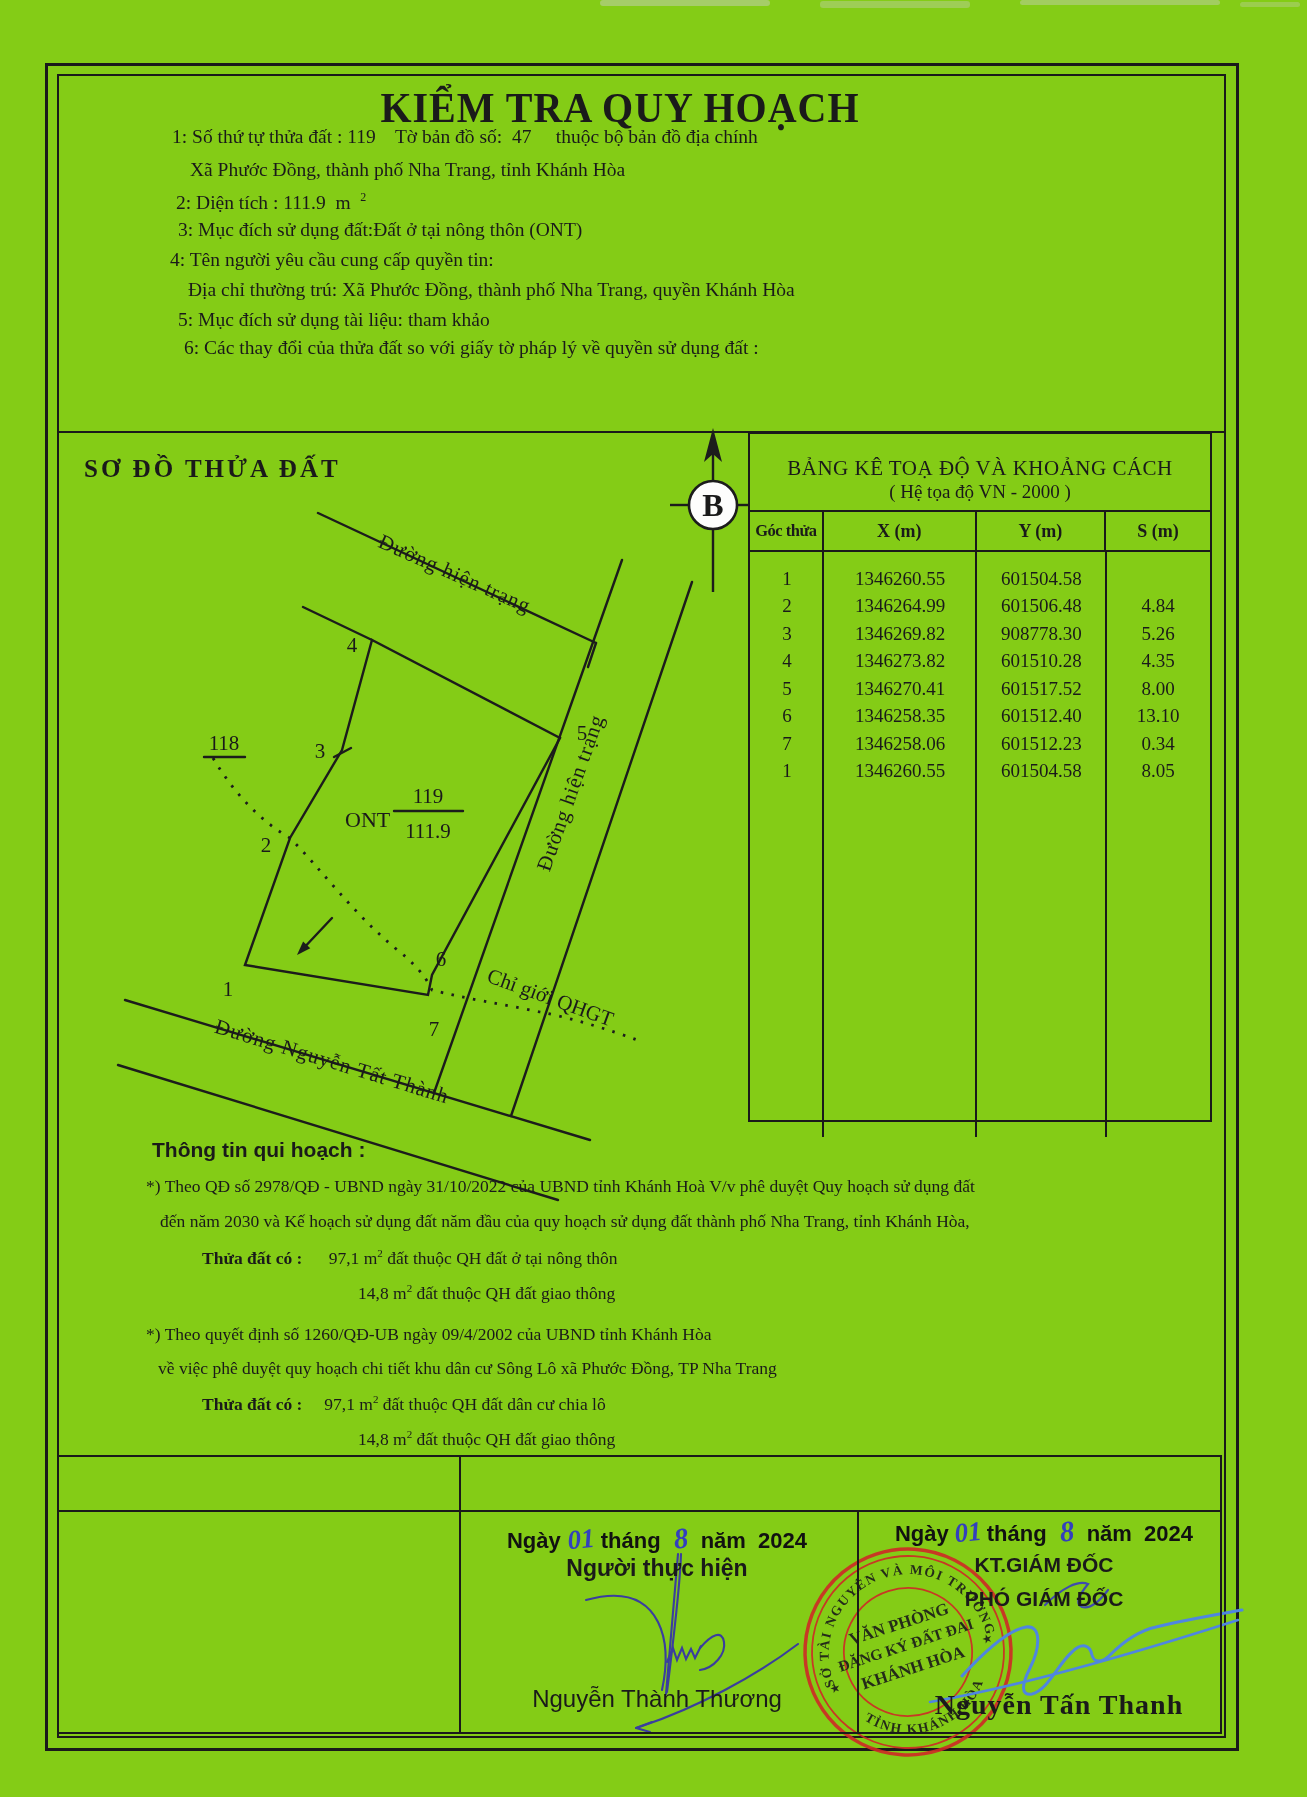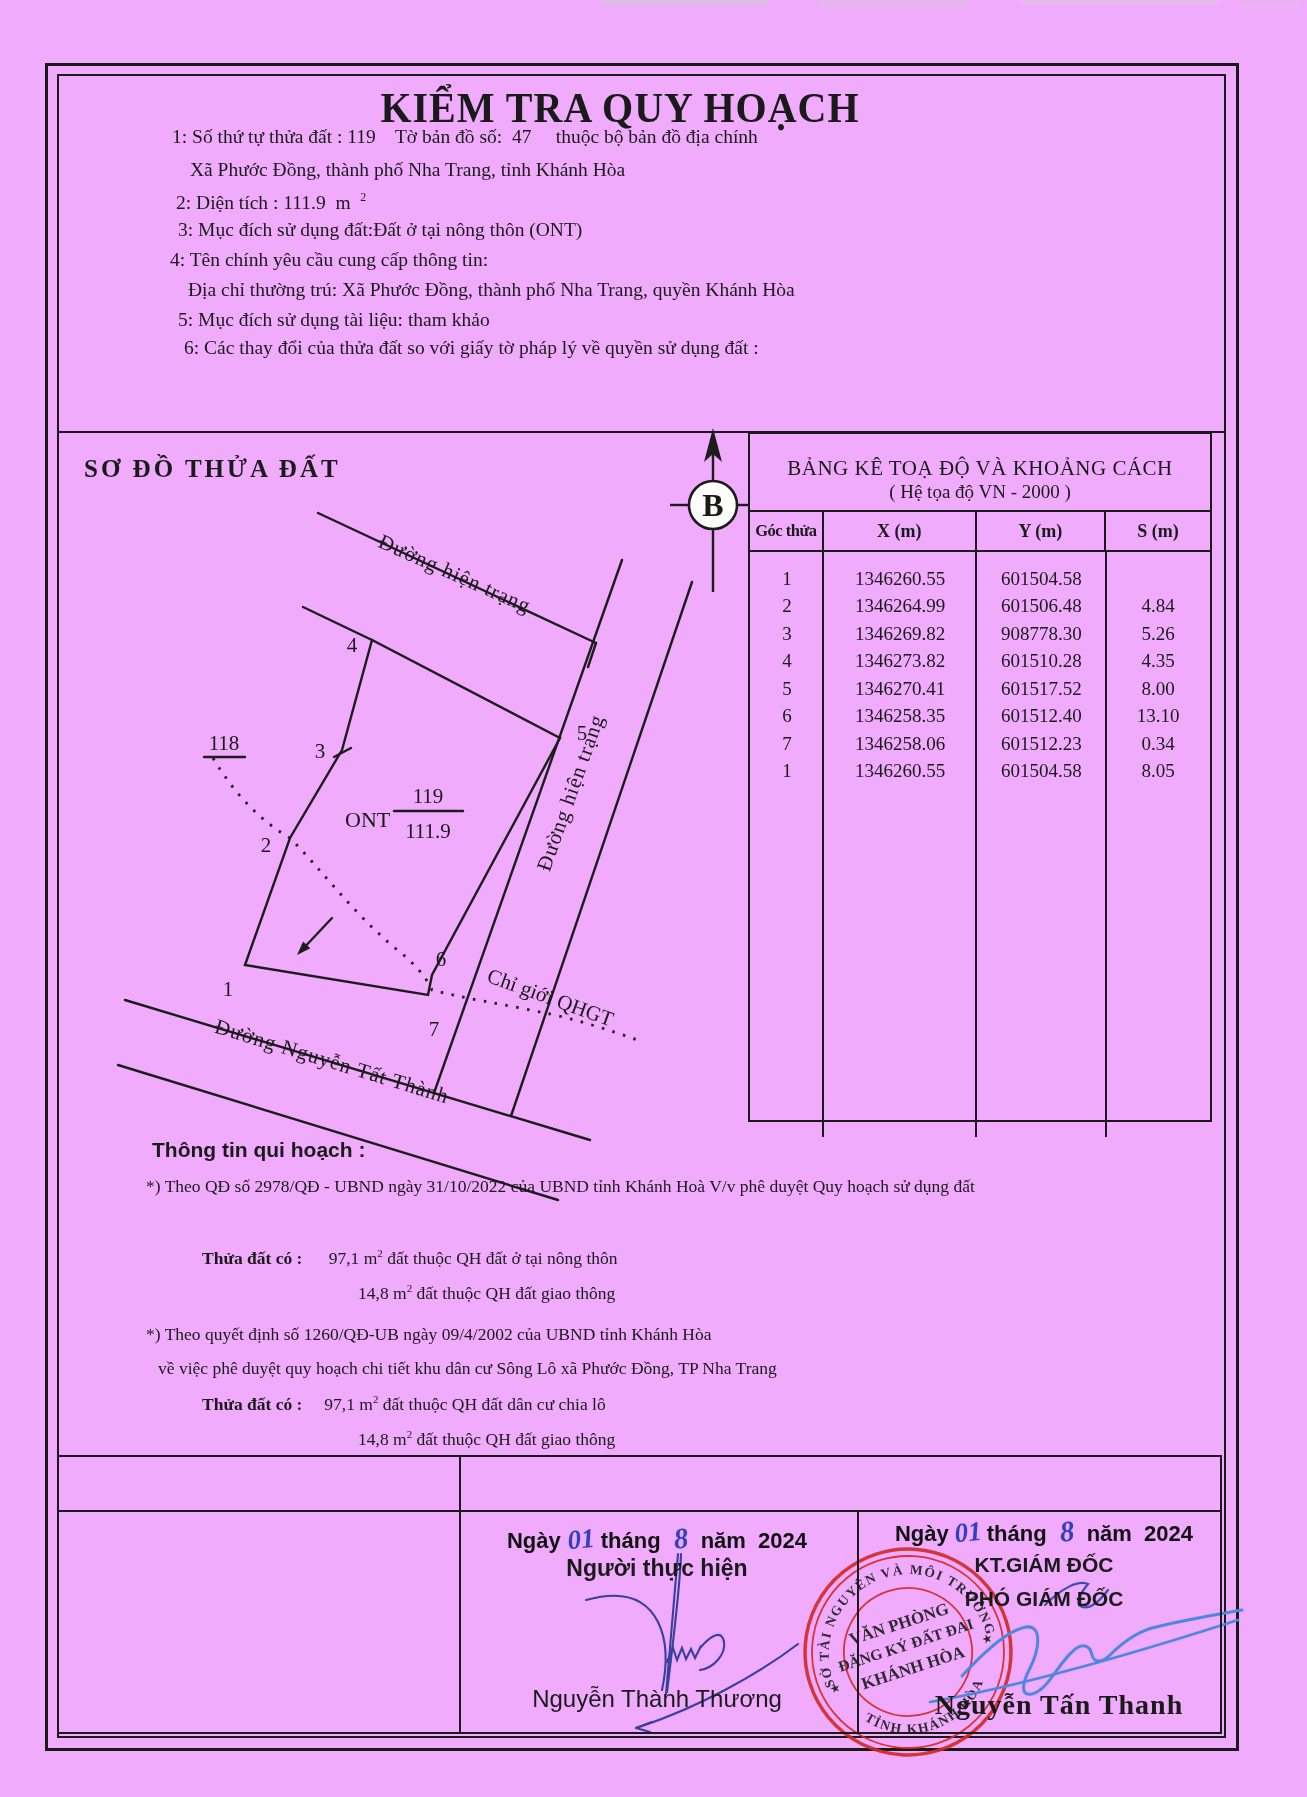--- a/index.html
+++ b/index.html
@@ -1,16 +1,16 @@
 <!DOCTYPE html>
 <html><head>
 <meta charset="utf-8">
 <style>
   html,body{margin:0;padding:0;background:#e9e9e9;}
-  .page{position:relative;width:1307px;height:1797px;background:#f0abfc;overflow:hidden;
+  .page{position:relative;width:1307px;height:1797px;background:#84cc16;overflow:hidden;
         font-family:"Liberation Serif", serif;color:#1a1a1a;}
   .abs{position:absolute;}
   .frame-outer{left:45px;top:63px;width:1188px;height:1682px;border:3px solid #1a1a1a;}
   .frame-inner{left:57px;top:74px;width:1165px;height:1660px;border:2px solid #1a1a1a;}
   .scanmark{background:#cfcfcf;border-radius:3px;}
   .doc-title{left:0;top:84px;width:1240px;text-align:center;font-size:40px;font-weight:bold;
              transform:scaleY(1.06);letter-spacing:1px;white-space:pre;}
   .info-line{font-size:19.5px;white-space:pre;}
   .info-line sup{font-size:12px;}
   .divider{left:57px;top:431px;width:1167px;border-top:2.5px solid #1a1a1a;height:0;}
@@ -69,21 +69,21 @@
 
   <div class="abs frame-outer"></div>
   <div class="abs frame-inner"></div>
 
   <div class="abs doc-title">KIỂM TRA QUY HOẠCH</div>
 
   <div class="abs info-line" style="left:172px;top:126px">1: Số thứ tự thửa đất : 119    Tờ bản đồ số:  47     thuộc bộ bản đồ địa chính</div>
   <div class="abs info-line" style="left:190px;top:159px">Xã Phước Đồng, thành phố Nha Trang, tỉnh Khánh Hòa</div>
   <div class="abs info-line" style="left:176px;top:190px"><span>2: Diện tích : 111.9  m  </span><sup>2</sup></div>
   <div class="abs info-line" style="left:178px;top:219px">3: Mục đích sử dụng đất:Đất ở tại nông thôn (ONT)</div>
-  <div class="abs info-line" style="left:170px;top:249px">4: Tên chính yêu cầu cung cấp thông tin:</div>
+  <div class="abs info-line" style="left:170px;top:249px">4: Tên người yêu cầu cung cấp quyền tin:</div>
   <div class="abs info-line" style="left:188px;top:279px">Địa chỉ thường trú: Xã Phước Đồng, thành phố Nha Trang, quyền Khánh Hòa</div>
   <div class="abs info-line" style="left:178px;top:309px">5: Mục đích sử dụng tài liệu: tham khảo</div>
   <div class="abs info-line" style="left:184px;top:337px">6: Các thay đổi của thửa đất so với giấy tờ pháp lý về quyền sử dụng đất :</div>
 
   <div class="abs divider"></div>
 
   <div class="abs plan-title">SƠ ĐỒ THỬA ĐẤT</div>
 
   <svg class="abs" style="left:0;top:0" width="1307" height="1797" viewBox="0 0 1307 1797">
     <g stroke="#1c1c1c" stroke-width="2.4" fill="none" stroke-linecap="round">
@@ -238,20 +238,21 @@
           <div class="c0">1</div>
           <div class="c1">1346260.55</div>
           <div class="c2">601504.58</div>
           <div class="c3">8.05</div>
         </div>
     </div>
   </div>
 
   <div class="abs pl-head">Thông tin qui hoạch :</div>
   <div class="abs pl-line" style="left:146px;top:1176px">*) Theo QĐ số 2978/QĐ - UBND ngày 31/10/2022 của UBND tỉnh Khánh Hoà V/v phê duyệt Quy hoạch sử dụng đất</div>
+  <div class="abs pl-line" style="left:160px;top:1211px">đến năm 2030 và Kế hoạch sử dụng đất năm đầu của quy hoạch sử dụng đất thành phố Nha Trang, tỉnh Khánh Hòa,</div>
   <div class="abs pl-line" style="left:202px;top:1247px"><b>Thửa đất có :      </b><span>97,1 m</span><sup>2</sup><span> đất thuộc QH đất ở tại nông thôn</span></div>
   <div class="abs pl-line" style="left:358px;top:1282px"><span>14,8 m</span><sup>2</sup><span> đất thuộc QH đất giao thông</span></div>
   <div class="abs pl-line" style="left:146px;top:1324px">*) Theo quyết định số 1260/QĐ-UB ngày 09/4/2002 của UBND tỉnh Khánh Hòa</div>
   <div class="abs pl-line" style="left:158px;top:1358px">về việc phê duyệt quy hoạch chi tiết khu dân cư Sông Lô xã Phước Đồng, TP Nha Trang</div>
   <div class="abs pl-line" style="left:202px;top:1393px"><b>Thửa đất có :     </b><span>97,1 m</span><sup>2</sup><span> đất thuộc QH đất dân cư chia lô</span></div>
   <div class="abs pl-line" style="left:358px;top:1428px"><span>14,8 m</span><sup>2</sup><span> đất thuộc QH đất giao thông</span></div>
 
   <div class="abs ftable">
     <div class="ft-h"></div>
     <div class="ft-vdiv1"></div>

